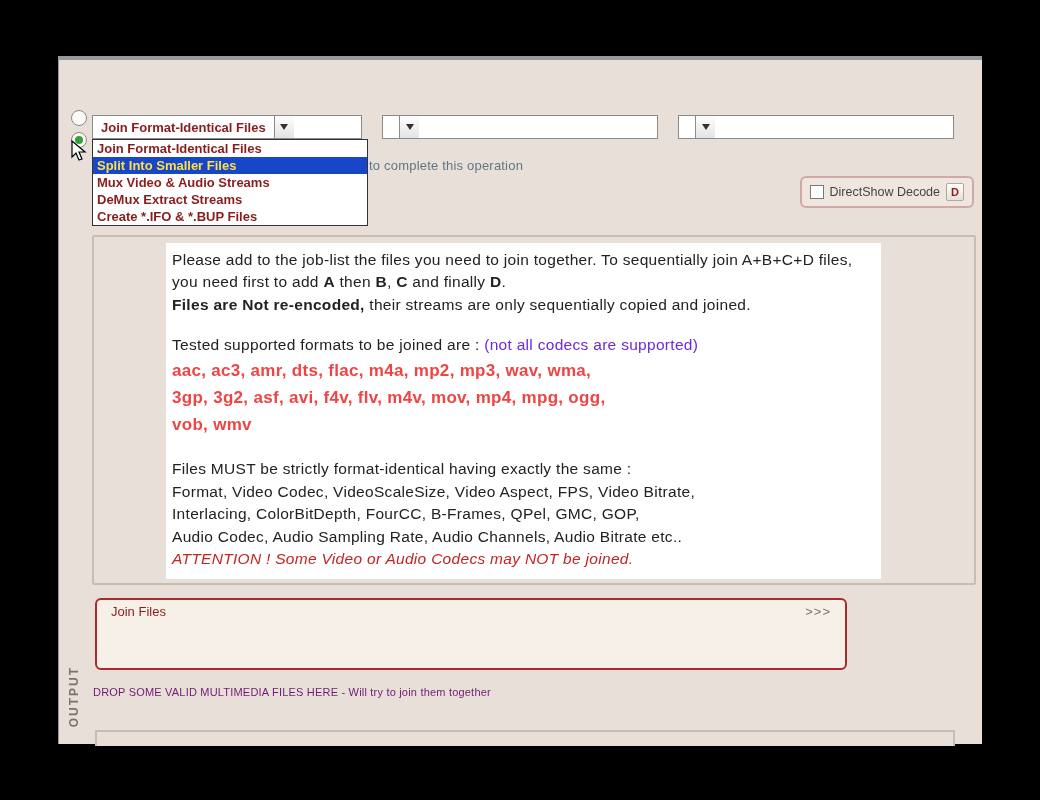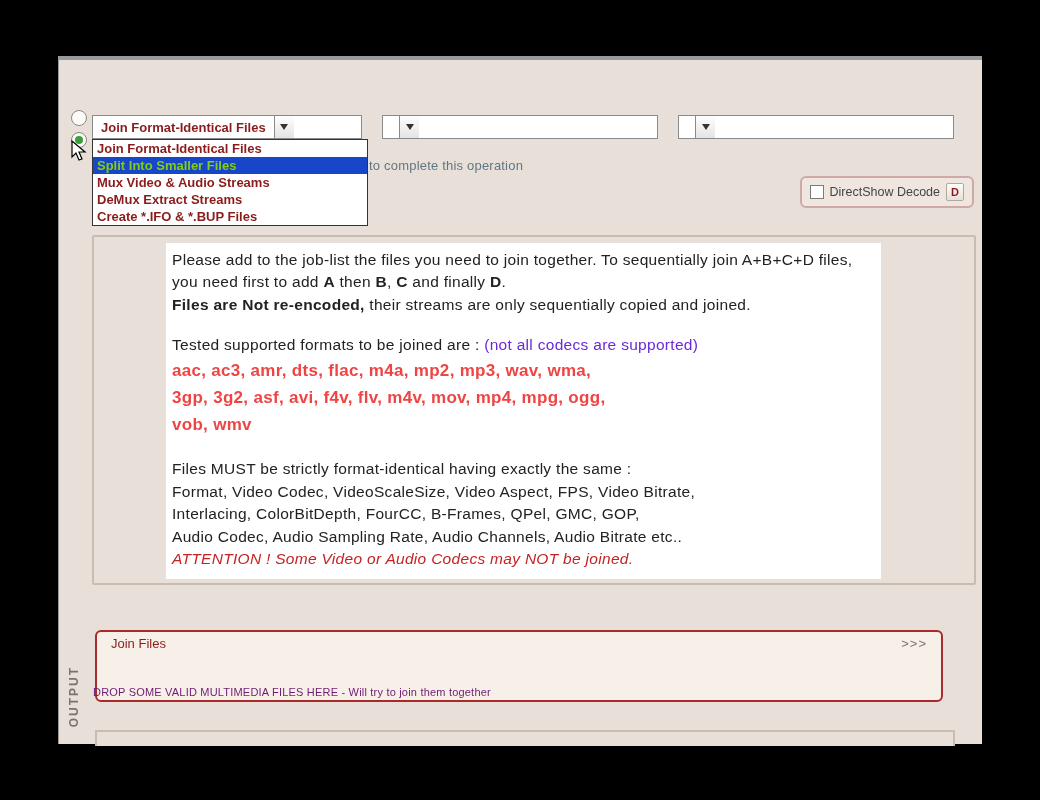--- a/index.html
+++ b/index.html
@@ -93,21 +93,21 @@
   }
   .dd-menu .opt {
     padding: 1px 4px;
     font-size: 13px;
     font-weight: bold;
     color: #8a1c1c;
     cursor: default;
   }
   .dd-menu .opt.sel {
     background: #1746c8;
-    color: #84cc16;
+    color: #fde047;
   }
   
   .status-line {
     position: absolute;
     left: 310px;
     top: 98px;
     font-size: 13px;
     color: #5f7785;
     letter-spacing: .2px;
   }
@@ -178,26 +178,25 @@
     color: #7a7370;
     letter-spacing: 2px;
     writing-mode: vertical-rl;
     transform: rotate(180deg);
   }
   
   .output-box {
     position: absolute;
     left: 36px;
     top: 538px;
-    width: 848px;
+    width: 752px;
     height: 72px;
     border: 2px solid #a82a2a;
     border-radius: 6px;
     background: #f7f0e8;
-    margin-top: 32px;
   }
   .output-box .hdr {
     padding: 4px 14px;
     display: flex;
     justify-content: space-between;
     font-size: 13px;
     color: #8a1c1c;
   }
   .output-box .hdr .right { color: #7a7370; letter-spacing: 1px; }
   

